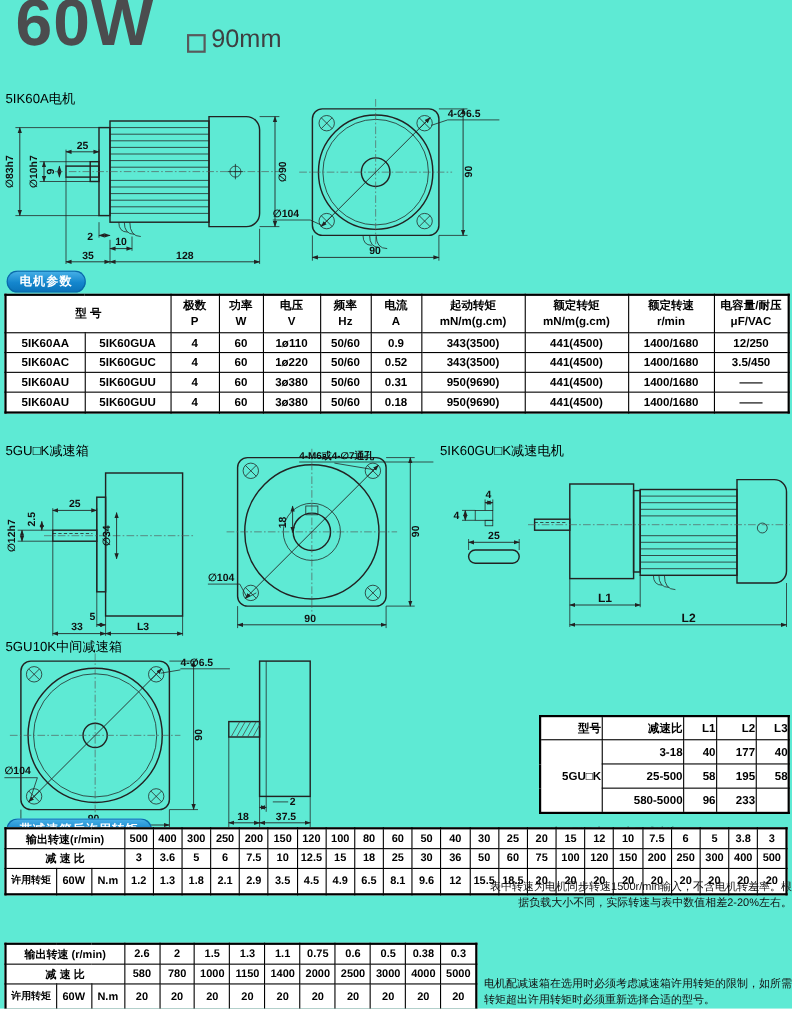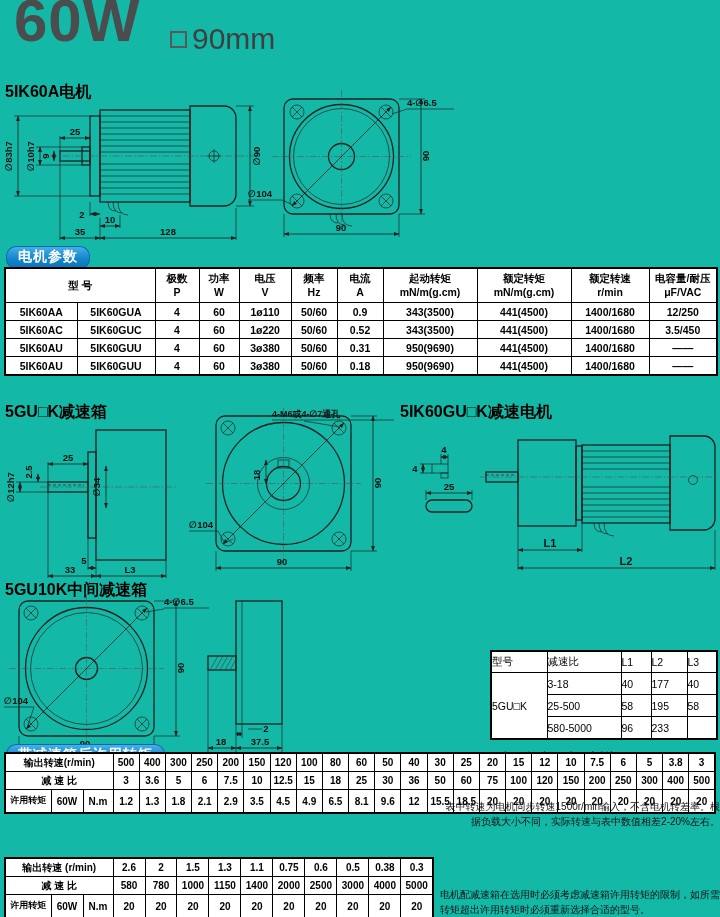--- a/index.html
+++ b/index.html
@@ -1,32 +1,32 @@
 <!DOCTYPE html>
 <html><head>
 <meta charset="utf-8">
 <style>
   html,body{margin:0;padding:0;background:#fff;}
-  #page{position:relative;width:720px;height:917px;background:#14b8a6;overflow:hidden;
+  #page{position:relative;width:720px;height:917px;background:#5eead4;overflow:hidden;
         font-family:"Liberation Sans","DejaVu Sans",sans-serif;color:#000;}
   .big-title{position:absolute;left:14px;top:-14px;font-size:60px;font-weight:bold;
              color:#4b4c4e;letter-spacing:1px;}
   .frame-square{position:absolute;left:170px;top:31px;width:13px;height:13px;border:2px solid #58595b;}
-  .frame-size{position:absolute;left:192px;top:22px;font-size:30px;color:#3e3f41;}
-  .sec-label{position:absolute;font-size:16px;font-weight:bold;color:#000;white-space:nowrap;}
+  .frame-size{position:absolute;left:192px;top:22px;font-size:23px;color:#3e3f41;}
+  .sec-label{position:absolute;font-size:12px;font-weight:normal;color:#000;white-space:nowrap;}
   .pill{position:absolute;background:linear-gradient(180deg,#4ab3e9 0%,#1486cd 55%,#0a72b8 100%);
-        color:#fff;font-size:14px;font-weight:bold;padding:2px 12px 3px;border-radius:10px;
+        color:#fff;font-size:11px;font-weight:bold;padding:2px 12px 3px;border-radius:10px;
         letter-spacing:1px;white-space:nowrap;box-shadow:0 0 0 1px #0a6aa8 inset;}
   table{border-collapse:collapse;background:#fff;}
   .mp{position:absolute;left:4px;top:267px;width:712px;border:2px solid #000;table-layout:fixed;}
   .mp th,.mp td{border:1px solid #000;text-align:center;font-weight:bold;padding:0;}
   .mp th{font-size:10.5px;line-height:1.3;height:33px;}
   .mp td{font-size:10.5px;height:17px;}
   .dm{position:absolute;left:490px;top:650px;border:2px solid #000;table-layout:fixed;}
-  .dm th,.dm td{border:1px solid #000;font-weight:normal;text-align:left;font-size:10.5px;padding:0;}
+  .dm th,.dm td{border:1px solid #000;font-weight:bold;text-align:right;font-size:10.5px;padding:0;}
   .dm th{height:20px;}.dm td{height:21px;}
   .tq{border:2px solid #000;table-layout:fixed;}
   #tq1{position:absolute;left:4px;top:752px;width:712px;}
   #tq2{position:absolute;left:4px;top:857px;width:430px;}
   .tq td{border:1px solid #000;text-align:center;font-size:10px;font-weight:bold;padding:0;height:17px;}
   .tq tr:last-child td{height:22px;}
   .sm{font-size:9px !important;line-height:1.1;}
   .note{position:absolute;left:440px;width:280px;font-size:10px;line-height:1.45;color:#111;}
   .dm-note{position:absolute;left:500px;top:750px;font-size:10px;font-weight:bold;}
   svg{position:absolute;overflow:visible;}

